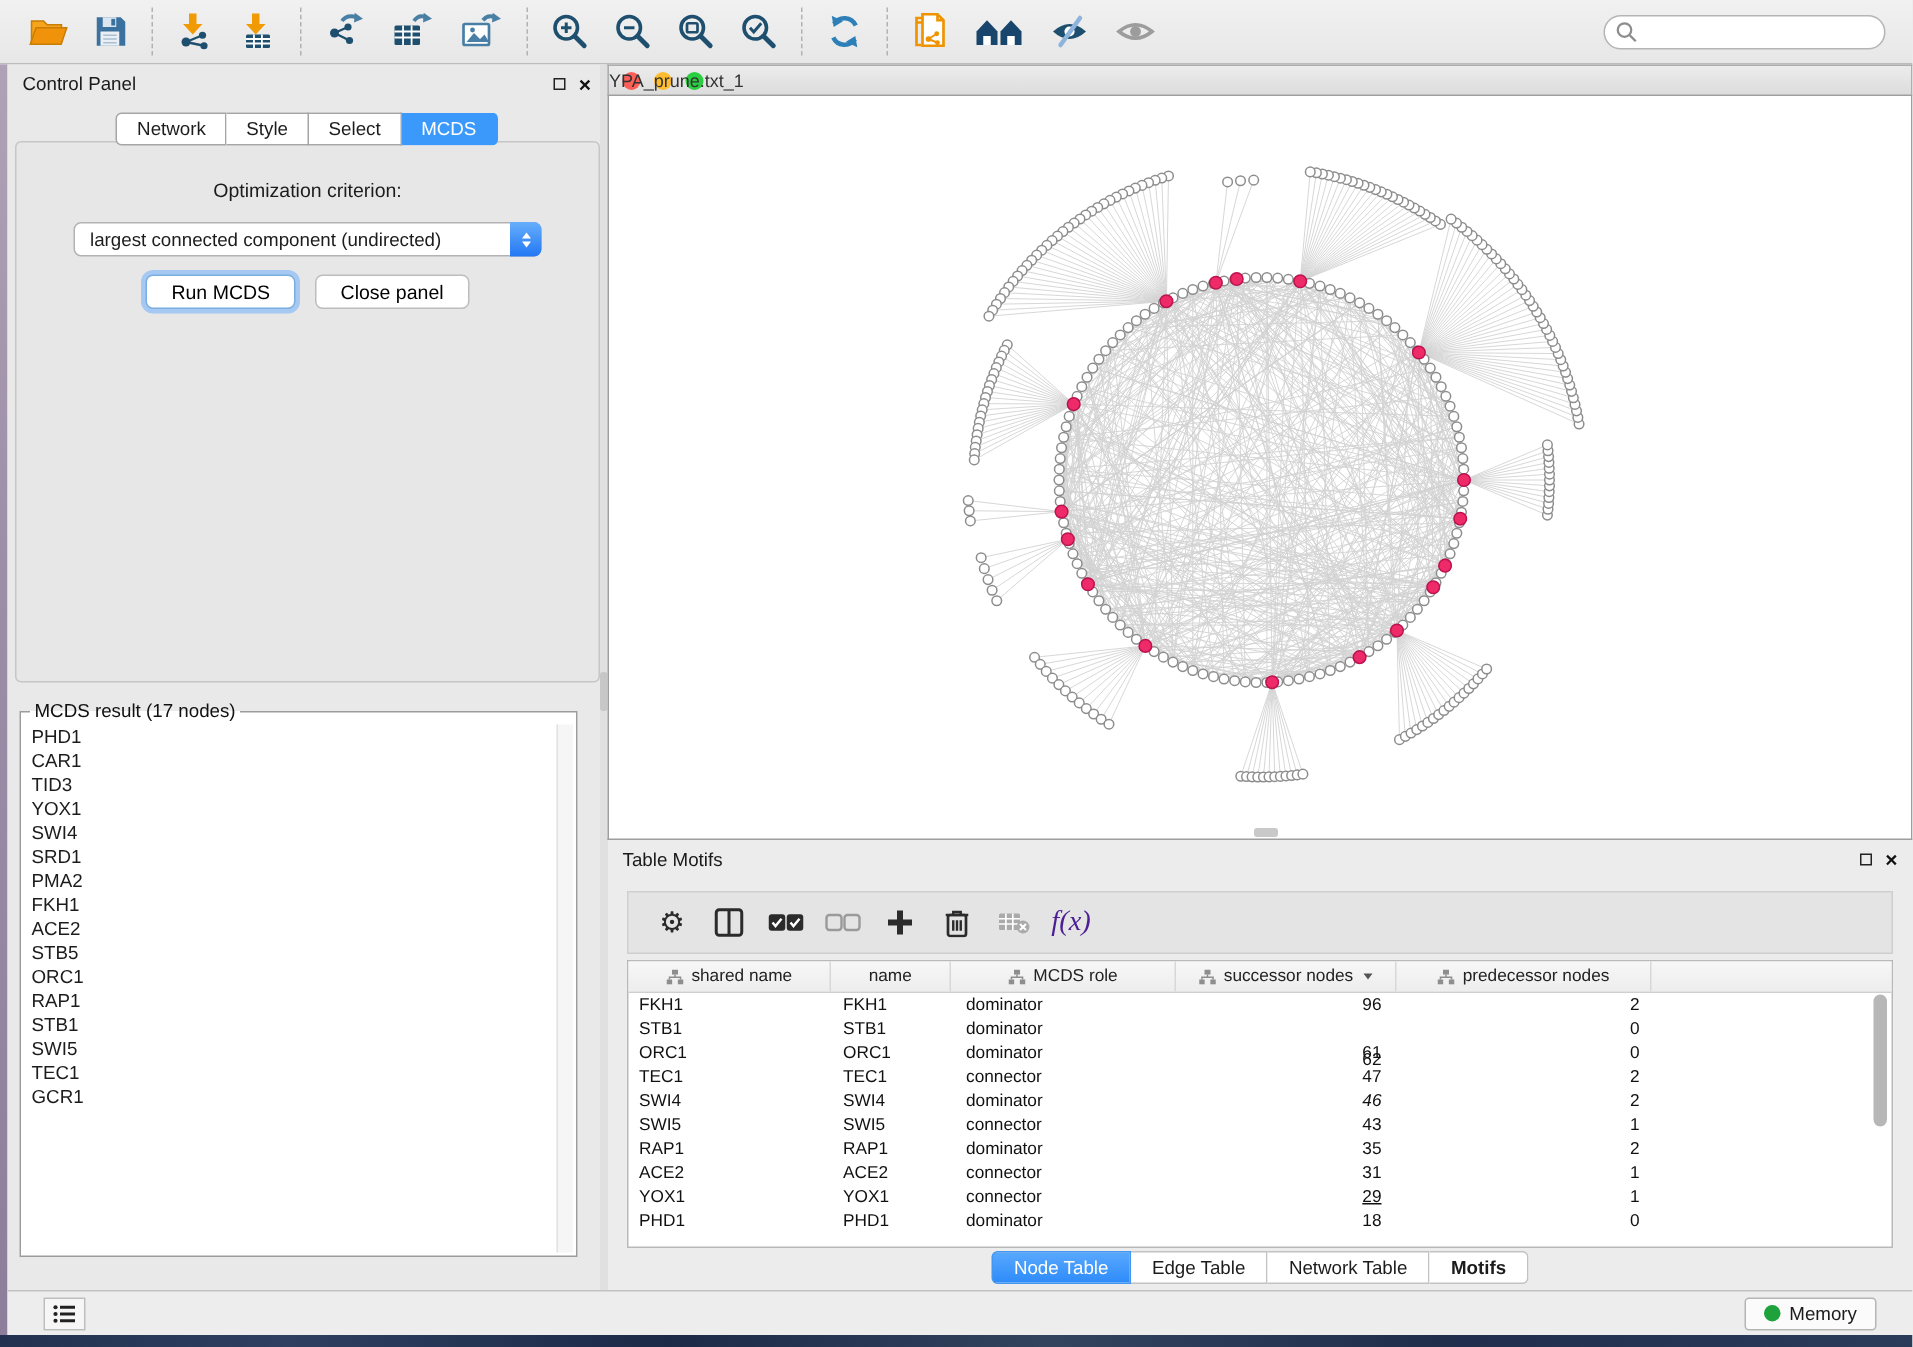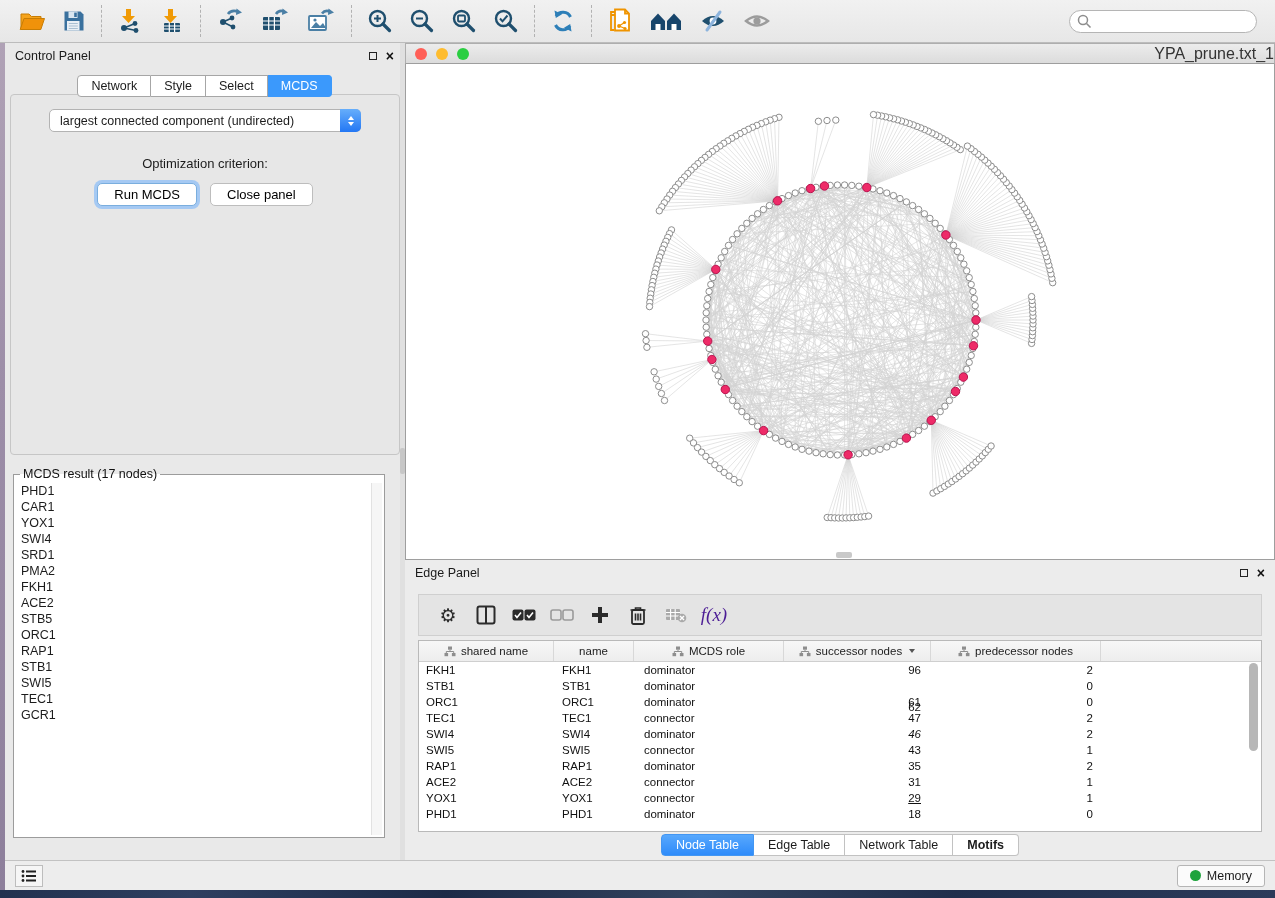--- a/index.html
+++ b/index.html
@@ -57,21 +57,21 @@
 
   
   #v-splitter { left:400px; top:43px; width:5px; height:817px; background:#e0e0e0; }
   #v-handle { position:absolute; left:0; top:405px; width:5px; height:26px; background:#c7c7c7; border-radius:2px; }
 
   
   #network-window { left:405px; top:43px; width:870px; height:517px; }
   #net-titlebar { height:21px; background:linear-gradient(#ececec,#dcdcdc); border:1px solid #aeaeae; border-bottom-color:#9e9e9e;
                   display:flex; align-items:center; position:relative; }
   .traffic { width:12px; height:12px; border-radius:50%; margin-left:9px; }
-  #net-title { position:absolute; left:0; right:0; text-align:right; font-size:16px; color:#333; }
+  #net-title { position:absolute; left:0; right:0; text-align:left; font-size:12px; color:#333; }
   #net-canvas { position:relative; height:496px; background:#fff; border:1px solid #9e9e9e; border-top:none; }
   #h-handle { position:absolute; left:430px; bottom:1px; width:16px; height:6px; background:#c9c9c9; border-radius:2px; }
 
   
   #table-panel { left:405px; top:560px; width:870px; height:300px; background:#ececec; }
   #tp-toolbar { position:absolute; left:13px; top:34px; width:844px; height:42px; background:#e4e4e4;
                 border:1px solid #cfcfcf; display:flex; align-items:center; padding-left:10px; gap:0; }
   .tp-btn { width:38px; height:36px; display:flex; align-items:center; justify-content:center; font-size:19px; color:#2b2b2b; }
   .tp-btn.disabled { color:#a8a8a8; }
   #fx-label { font-family:"Liberation Serif", serif; font-style:italic; font-size:19px; color:#4c1d95; }
@@ -86,21 +86,21 @@
   .td.num { text-align:right; }
   #table-vthumb { position:absolute; top:22px; right:3px; width:9px; height:88px; background:#b7b7b7; border-radius:5px; }
   #tp-tabs { position:absolute; left:0; right:0; top:274px; display:flex; justify-content:center; }
   .tp-tab { font-size:12.5px; padding:3px 14px; background:#fff; border:1px solid #c2c2c2; border-left-width:0; }
   .tp-tab:first-child { border-left-width:1px; border-radius:4px 0 0 4px; }
   .tp-tab:last-child { border-radius:0 4px 4px 0;font-weight:bold; }
   .tp-tab.selected { background:linear-gradient(#58a8fd,#2e8bfa); color:#fff; border-color:#4396f2; }
 
   
   #status-bar { left:5px; top:860px; width:1270px; height:30px; background:#ededed; border-top:1px solid #c2c2c2;
-                display:flex; align-items:center; padding:0 10px; }
+                display:flex; align-items:center; padding:0 24px; }
   #list-button { width:28px; height:22px; background:#f6f6f6; border:1px solid #bdbdbd; display:flex; align-items:center; justify-content:center; }
   #memory-button { margin-left:auto; display:flex; align-items:center; gap:6px; background:#fbfbfb; border:1px solid #b5b5b5;
                    border-radius:3px; padding:3px 12px; font-size:12.5px; }
   #memory-dot { width:11px; height:11px; border-radius:50%; background:#1ea33c; }
 
   svg { display:block; }
 </style>
 </head>
 <body>
 
@@ -292,38 +292,39 @@
       <span class="close-x">×</span>
     </span>
   </div>
   <div id="cp-tabs">
       <span class="cp-tab">Network</span>
       <span class="cp-tab">Style</span>
       <span class="cp-tab">Select</span>
       <span class="cp-tab selected">MCDS</span>
     </div>
   <div id="cp-content">
+    <div id="opt-label">Optimization criterion:</div>
     <div id="criterion-select">
       <span>largest connected component (undirected)</span>
       <span id="criterion-cap">
         <span class="chev-up"></span>
           <span class="chev-dn"></span>
       </span>
     </div>
-    <div id="opt-label">Optimization criterion:</div>
     <div id="cp-buttons">
       <button class="mac-btn focused">Run MCDS</button>
       <button class="mac-btn">Close panel</button>
     </div>
   </div>
   <fieldset id="mcds-fieldset">
     <legend>MCDS result (17 nodes)</legend>
     <div id="mcds-list">
         <div class="mcds-item">PHD1</div>
         <div class="mcds-item">CAR1</div>
+        <div class="mcds-item">TID3</div>
         <div class="mcds-item">YOX1</div>
         <div class="mcds-item">SWI4</div>
         <div class="mcds-item">SRD1</div>
         <div class="mcds-item">PMA2</div>
         <div class="mcds-item">FKH1</div>
         <div class="mcds-item">ACE2</div>
         <div class="mcds-item">STB5</div>
         <div class="mcds-item">ORC1</div>
         <div class="mcds-item">RAP1</div>
         <div class="mcds-item">STB1</div>
@@ -1387,21 +1388,21 @@
           <circle cx="357.6" cy="366.6" r="4.2"></circle>
           <circle cx="442.1" cy="390.8" r="4.2"></circle>
         </g>
       </svg>
     <div id="h-handle"></div>
   </div>
 </div>
 
 <div id="table-panel" class="abs">
   <div class="panel-header">
-    <span>Edge Panel</span>
+    <span>Table Motifs</span>
     <span class="win-icons">
       <span class="float-box"></span>
       <span class="close-x">×</span>
     </span>
   </div>
   <div id="tp-toolbar">
     <span class="tp-btn">⚙</span>
     <span class="tp-btn">
         <svg width="20" height="20" viewBox="0 0 20 20">
       <rect x="1.5" y="1.5" width="17" height="17" rx="2" fill="none" stroke="#2b2b2b" stroke-width="2"></rect>

